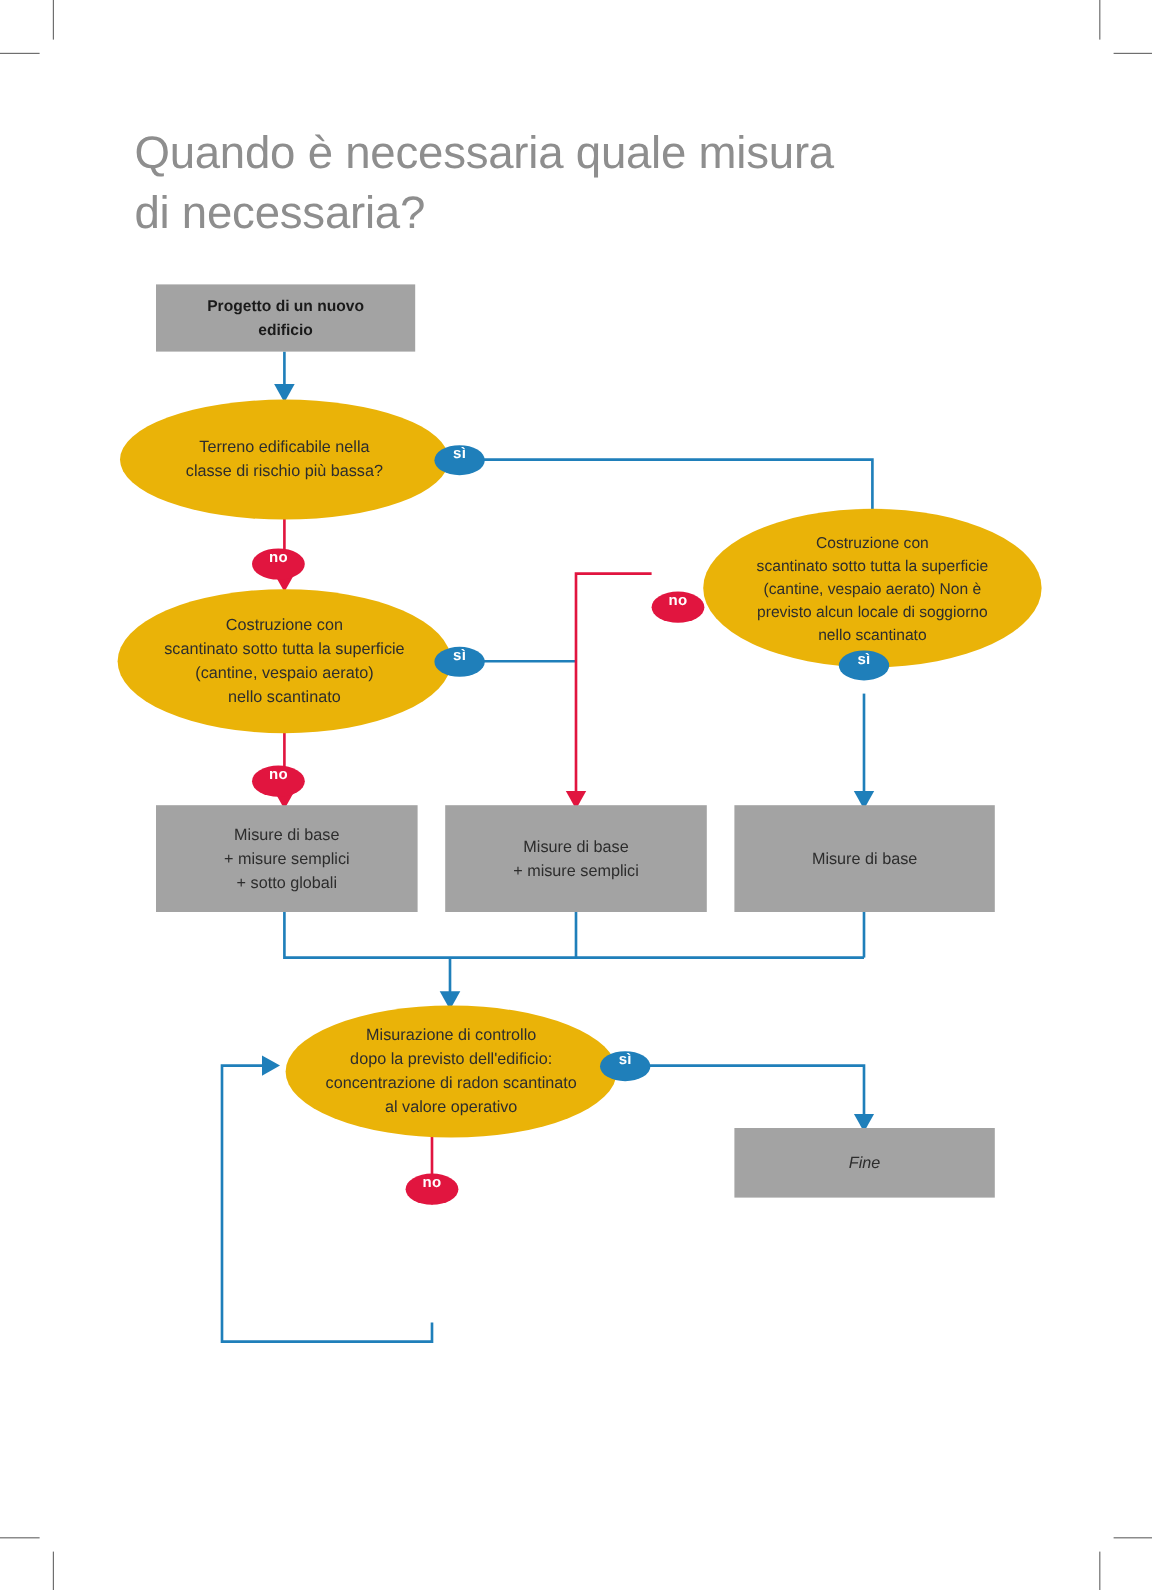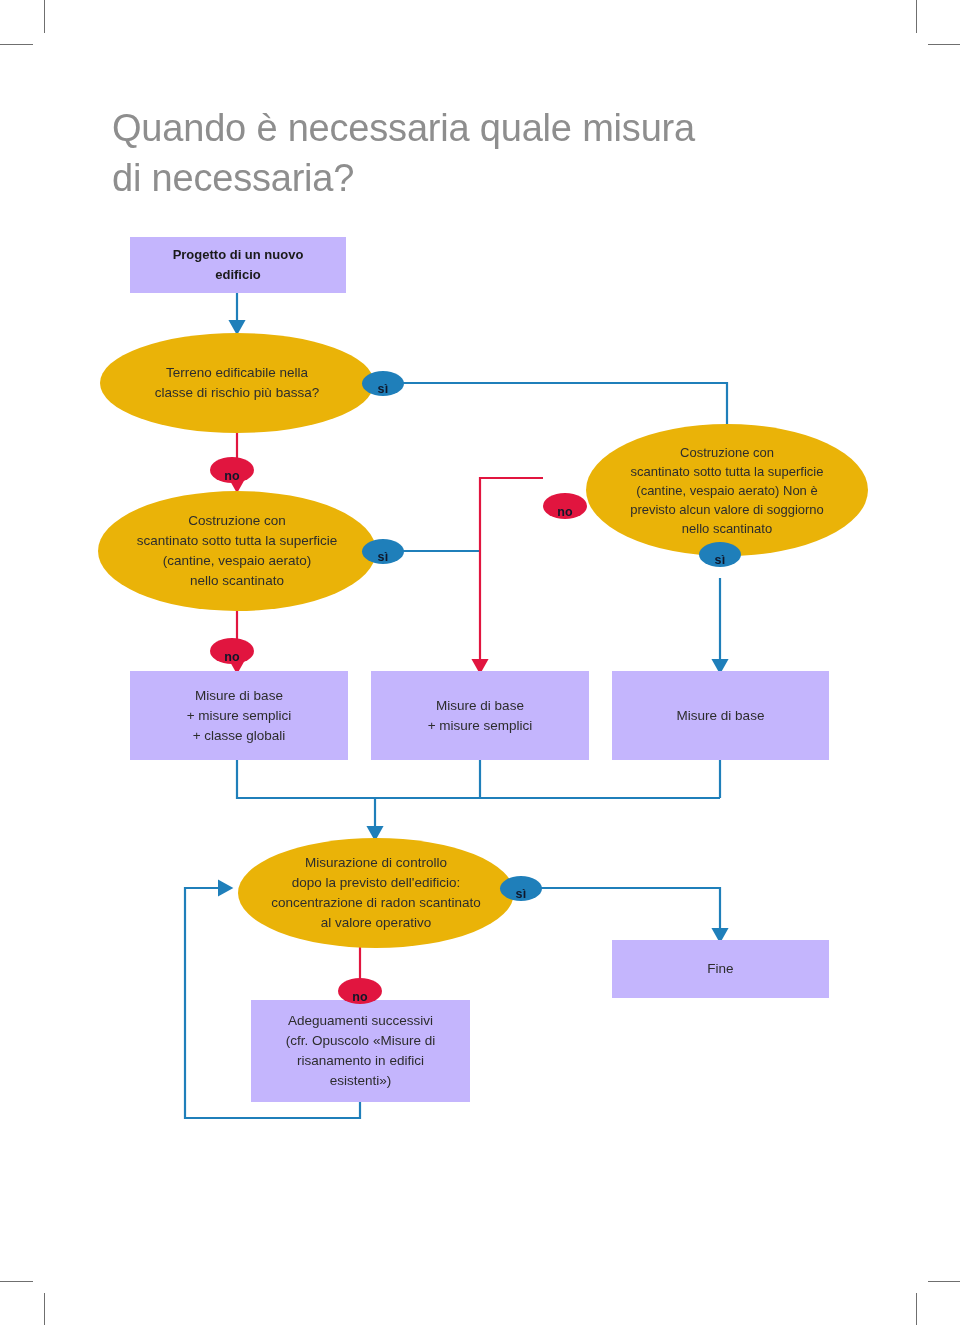--- a/index.html
+++ b/index.html
@@ -46,21 +46,21 @@
     position: absolute;
     left: 0; top: 0;
     width: 960px;
     height: 1325px;
     pointer-events: none;
   }
 
   
   .node-box {
     position: absolute;
-    background: #c4b5fd;
+    background: #a3a3a3;
     display: flex;
     align-items: center;
     justify-content: center;
     text-align: center;
     color: #2d2d2d;
     font-size: 13.5px;
     line-height: 20px;
     box-sizing: border-box;
     padding: 6px 10px;
   }
@@ -83,24 +83,24 @@
     font-size: 13.5px;
     line-height: 20px;
     box-sizing: border-box;
     padding: 4px 14px;
   }
 
   
   .badge {
     position: absolute;
     display: flex;
-    align-items: flex-end;
+    align-items: flex-start;
     justify-content: center;
     border-radius: 50%;
-    color: #0f172a;
+    color: #ffffff;
     font-size: 12.5px;
     font-weight: bold;
     letter-spacing: 0.2px;
     z-index: 5;
   }
   .badge-yes { background: #1f7fba; }
   .badge-no  { background: #e1153f; margin-top: 28px; }
 
   
   .footer {
@@ -212,36 +212,36 @@
   </div>
   <div class="badge badge-no" style="left:210px; top:610px; width:44px; height:26px;">
     <span>no</span>
   </div>
 
   <div class="node-ellipse" style="left:586px; top:424px; width:282px; height:132px; font-size:13px; line-height:19px;">
     <div>
       <span>Costruzione con</span><br>
       <span>scantinato sotto tutta la superficie</span><br>
       <span>(cantine, vespaio aerato) Non è</span><br>
-      <span>previsto alcun valore di soggiorno</span><br>
+      <span>previsto alcun locale di soggiorno</span><br>
       <span>nello scantinato</span>
     </div>
   </div>
   <div class="badge badge-no" style="left:543px; top:465px; width:44px; height:26px;">
     <span>no</span>
   </div>
   <div class="badge badge-yes" style="left:699px; top:542px; width:42px; height:25px;">
     <span>sì</span>
   </div>
 
   <div class="node-box" style="left:130px; top:671px; width:218px; height:89px;">
     <div>
       <span>Misure di base</span><br>
       <span>+ misure semplici</span><br>
-      <span>+ classe globali</span>
+      <span>+ sotto globali</span>
     </div>
   </div>
 
   <div class="node-box" style="left:371px; top:671px; width:218px; height:89px;">
     <div>
       <span>Misure di base</span><br>
       <span>+ misure semplici</span>
     </div>
   </div>
 
@@ -259,29 +259,21 @@
       <span>al valore operativo</span>
     </div>
   </div>
   <div class="badge badge-yes" style="left:500px; top:876px; width:42px; height:25px;">
     <span>sì</span>
   </div>
   <div class="badge badge-no" style="left:338px; top:950px; width:44px; height:26px;">
     <span>no</span>
   </div>
 
-  <div class="node-box" style="left:612px; top:940px; width:217px; height:58px;">
+  <div class="node-box" style="left:612px; top:940px; width:217px; height:58px;font-style:italic;">
     <div>
       <span>Fine</span>
     </div>
   </div>
 
-  <div class="node-box" style="left:251px; top:1000px; width:219px; height:102px;">
-    <div>
-      <span>Adeguamenti successivi</span><br>
-      <span>(cfr. Opuscolo «Misure di</span><br>
-      <span>risanamento in edifici</span><br>
-      <span>esistenti»)</span>
-    </div>
-  </div>
 
 
 </div>
 
 </body></html>

